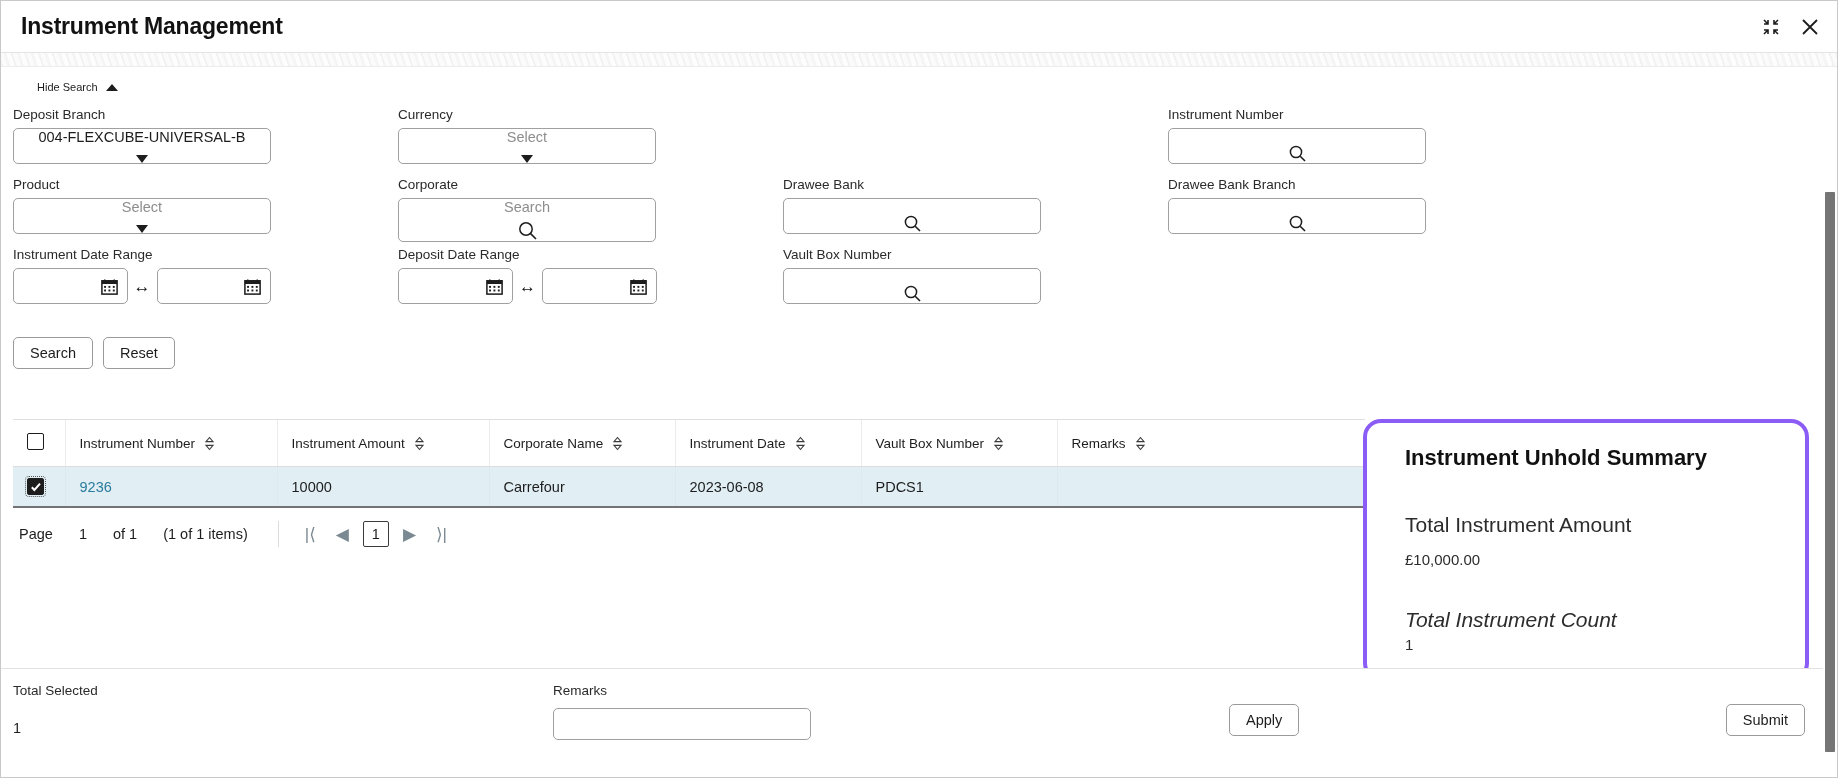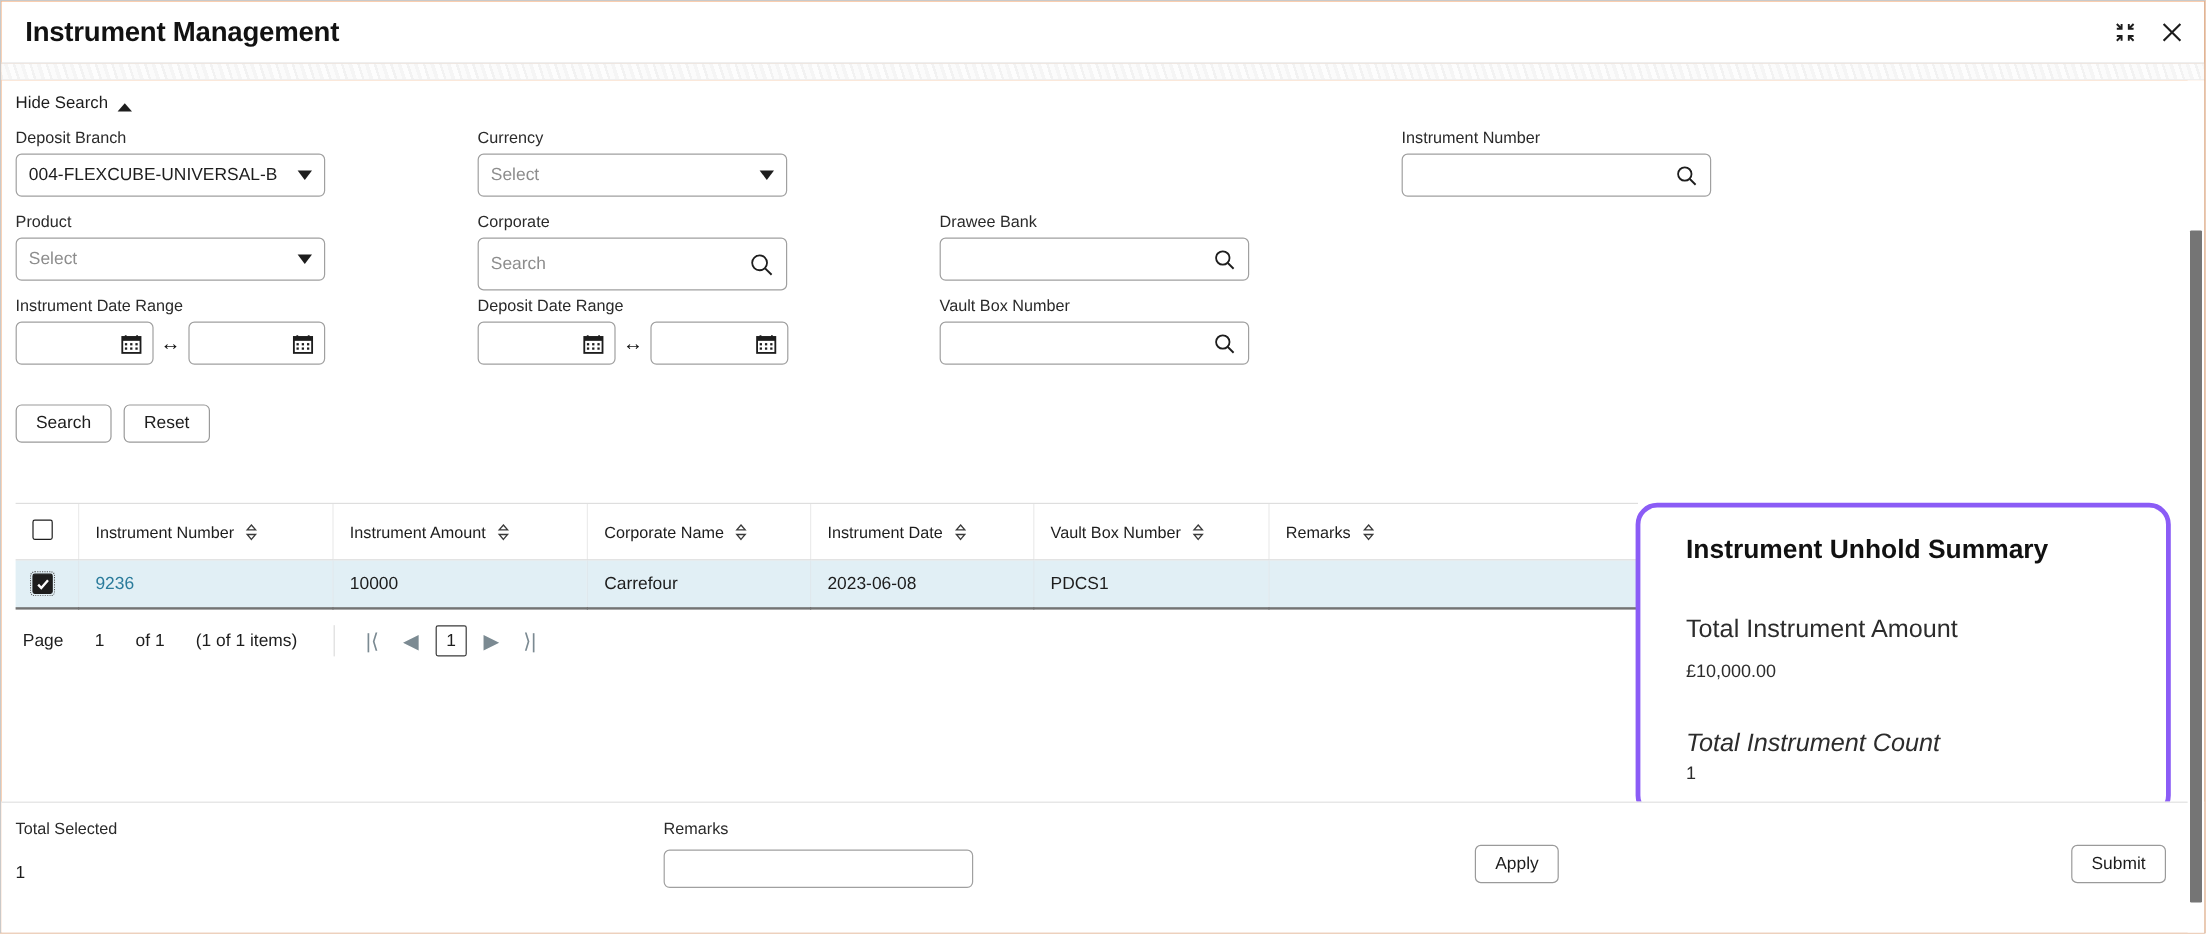--- a/index.html
+++ b/index.html
@@ -53,42 +53,43 @@
     position: absolute; right: 0; top: 0; width: 14px; height: 711px;
     background: #fff;
   }
   .scrollbar-thumb {
     position: absolute; right: 2px; top: 125px; width: 10px; height: 560px;
     background: #757575; border-radius: 1px;
   }
   
   .search-panel { padding: 10px 12px 0 12px; }
   .hide-search {
-    display: inline-flex; align-items: flex-end; gap: 8px;
-    font-size: 14px; color: #1d1d1d; cursor: pointer; margin-bottom: 6px;
+    display: inline-flex; align-items: center; gap: 8px;
+    font-size: 11px; color: #1d1d1d; cursor: pointer; margin-bottom: 6px; margin-left: 24px;
   }
   .caret-up {
     width: 0; height: 0;
     border-left: 6px solid transparent; border-right: 6px solid transparent;
     border-bottom: 7px solid #1d1d1d; display:inline-block;
   }
   .grid { position: relative; }
   .field { position: absolute; }
   .flabel {
     font-size: 13.5px; color: #2a2a2a; margin-bottom: 6px; display:block;
     white-space: nowrap;
   }
   .control {
     height: 36px; width: 100%;
     border: 1px solid #a0a0a0; border-radius: 5px;
     background: #fff;
     display: flex; align-items: center;
     padding: 0 10px;
     font-size: 14.5px;
     position: relative;
+    flex-direction: column;
   }
   .control .val { color: #1d1d1d; white-space: nowrap; overflow: hidden; }
   .control .ph { color: #8d8d8d; }
   .control .grow { flex: 1 1 auto; overflow: hidden; }
   .caret-down {
     width: 0; height: 0; flex: 0 0 auto;
     border-left: 6px solid transparent; border-right: 6px solid transparent;
     border-top: 8px solid #1d1d1d;
   }
   .daterange { display: flex; align-items: center; gap: 6px; }
@@ -276,20 +277,32 @@
             <span class="val grow"></span>
             <span class="icon-btn">
               <svg width="19" height="19" viewBox="0 0 19 19">
                   <circle cx="8" cy="8" r="5.6" stroke="#1d1d1d" stroke-width="1.5" fill="none"></circle>
                   <path d="M12.2 12.2 L17 17" stroke="#1d1d1d" stroke-width="1.6"></path>
                 </svg>
             </span>
           </div>
         </div>
 
+        <div class="field" style="left:1155px; top:78px; width:258px;">
+          <span class="flabel">Drawee Bank Branch</span>
+          <div class="control">
+            <span class="val grow"></span>
+            <span class="icon-btn">
+              <svg width="19" height="19" viewBox="0 0 19 19">
+                  <circle cx="8" cy="8" r="5.6" stroke="#1d1d1d" stroke-width="1.5" fill="none"></circle>
+                  <path d="M12.2 12.2 L17 17" stroke="#1d1d1d" stroke-width="1.6"></path>
+                </svg>
+            </span>
+          </div>
+        </div>
 
         <div class="field" style="left:0px; top:148px; width:258px;">
           <span class="flabel">Instrument Date Range</span>
           <div class="daterange">
             <div class="dr-box">
               <span class="icon-btn">
                 <svg width="19" height="19" viewBox="0 0 20 20">
                     <rect x="2" y="4" width="16" height="14" stroke="#1d1d1d" stroke-width="1.6" fill="none"></rect>
                     <rect x="2" y="4" width="16" height="3.4" fill="#1d1d1d"></rect>
                     <path d="M5 2.5v3M15 2.5v3" stroke="#1d1d1d" stroke-width="1.6"></path>

